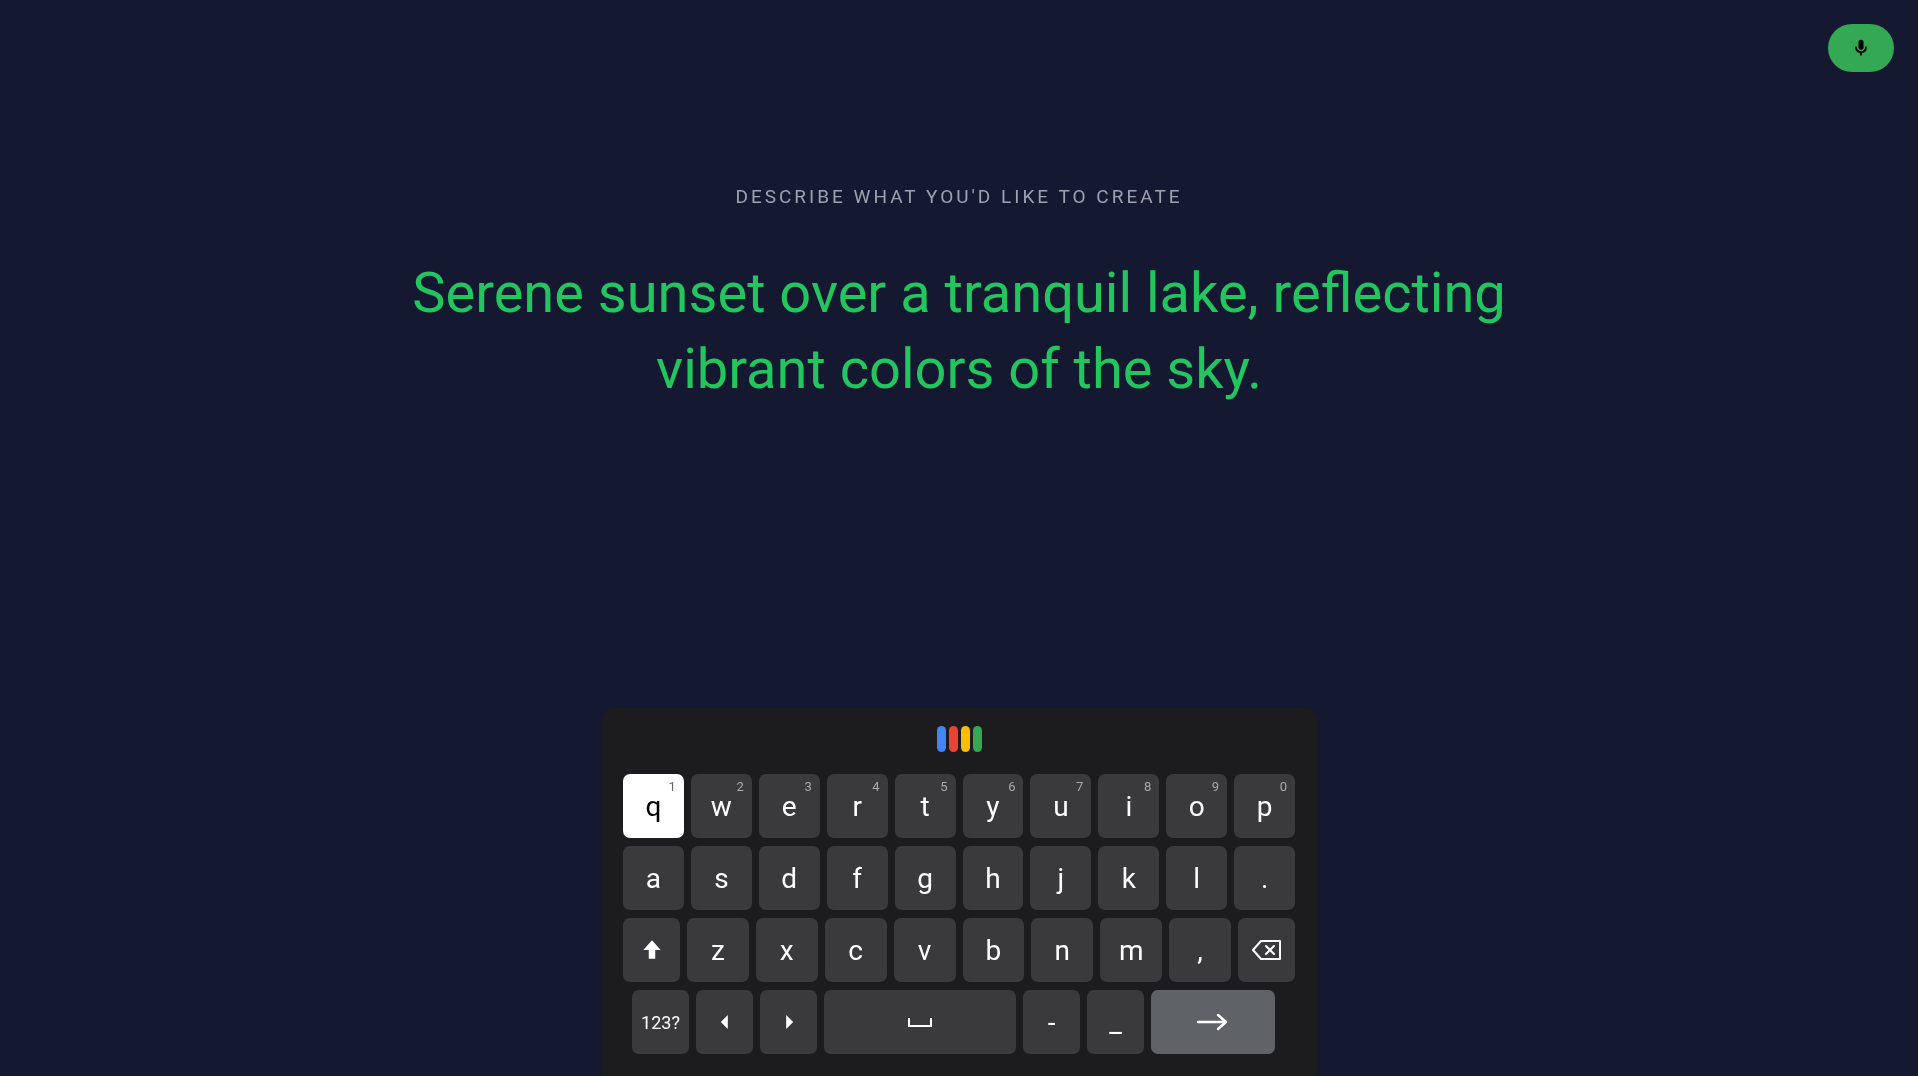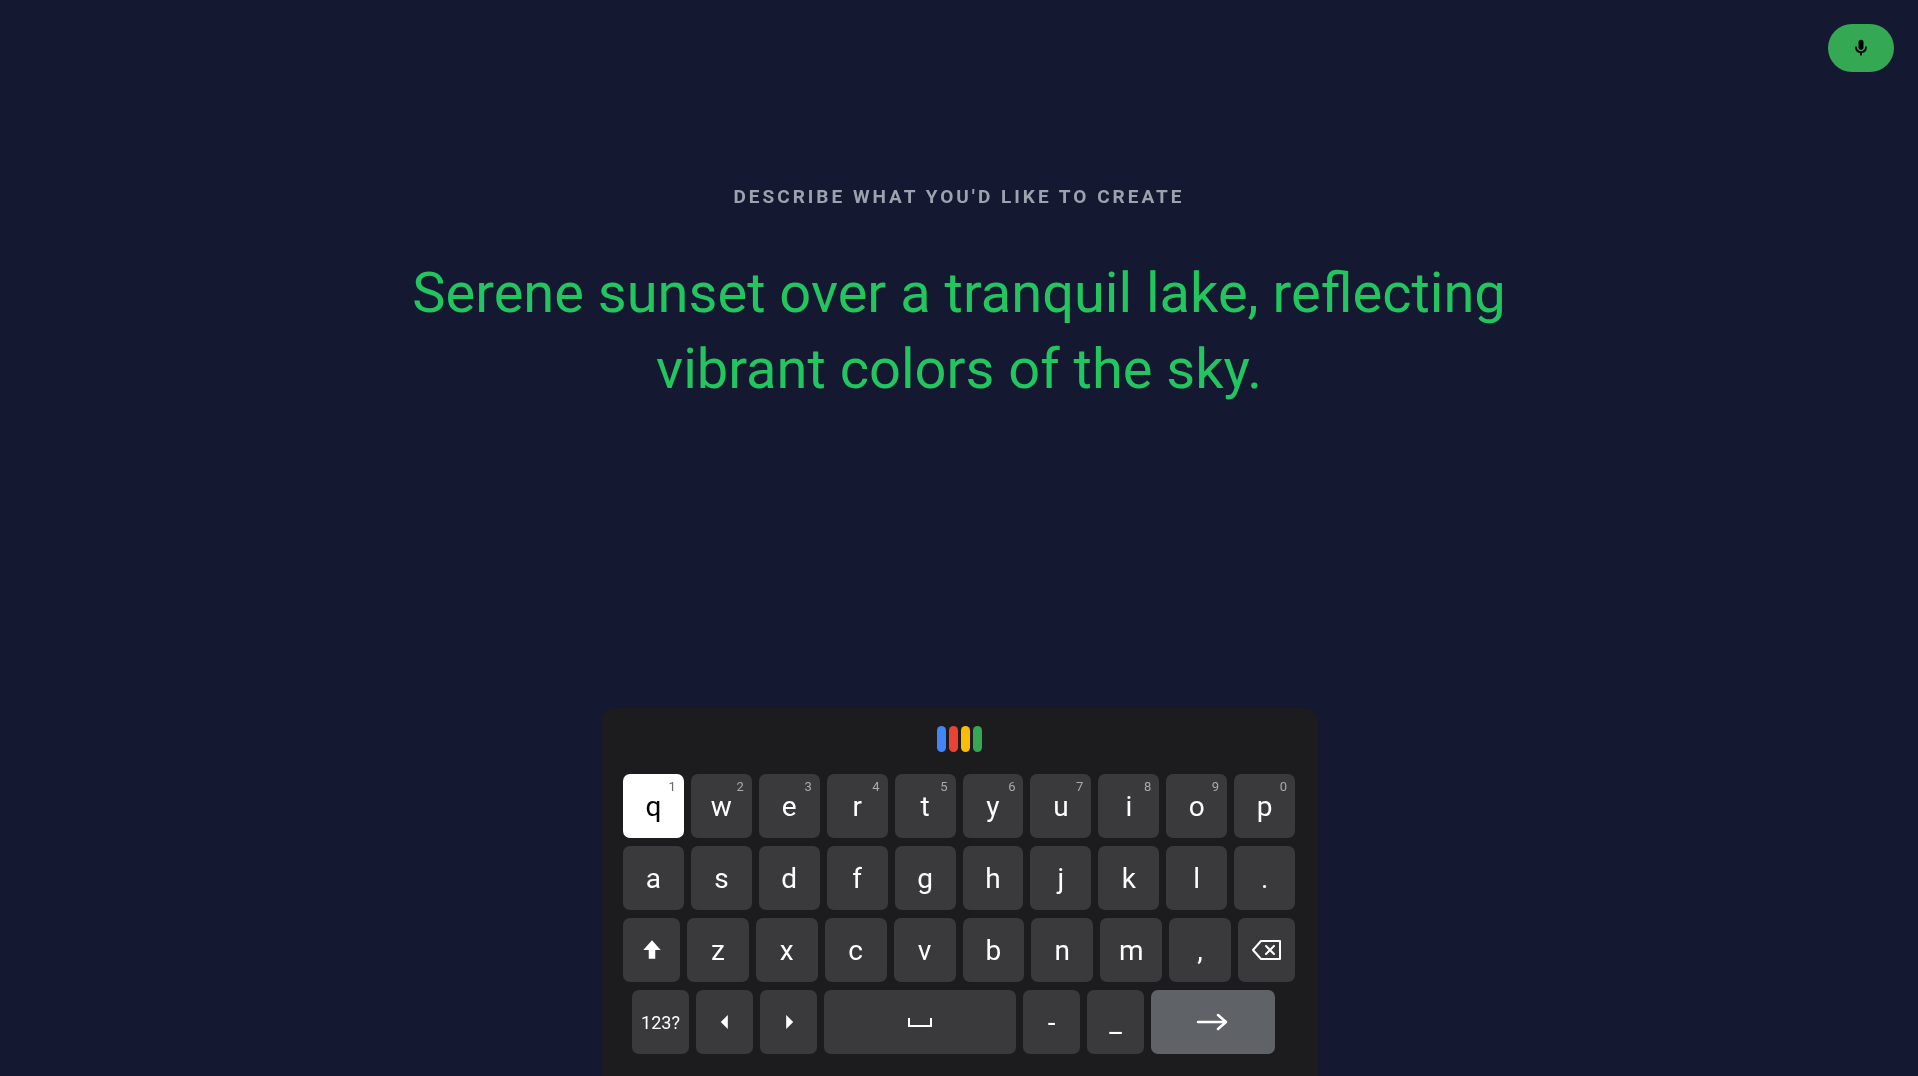--- a/index.html
+++ b/index.html
@@ -28,21 +28,21 @@
 .content {
   display: flex;
   flex-direction: column;
   align-items: center;
   padding-top: 185px;
 }
 .prompt-label {
   color: #9ca3af;
   font-size: 19px;
   letter-spacing: 3px;
-  font-weight: 700;
+  font-weight: 400;
   margin-bottom: 48px;
 }
 .prompt-text {
   color: #22c55e;
   font-size: 56px;
   font-weight: 400;
   text-align: center;
   line-height: 1.35;
   max-width: 1200px;
 }

